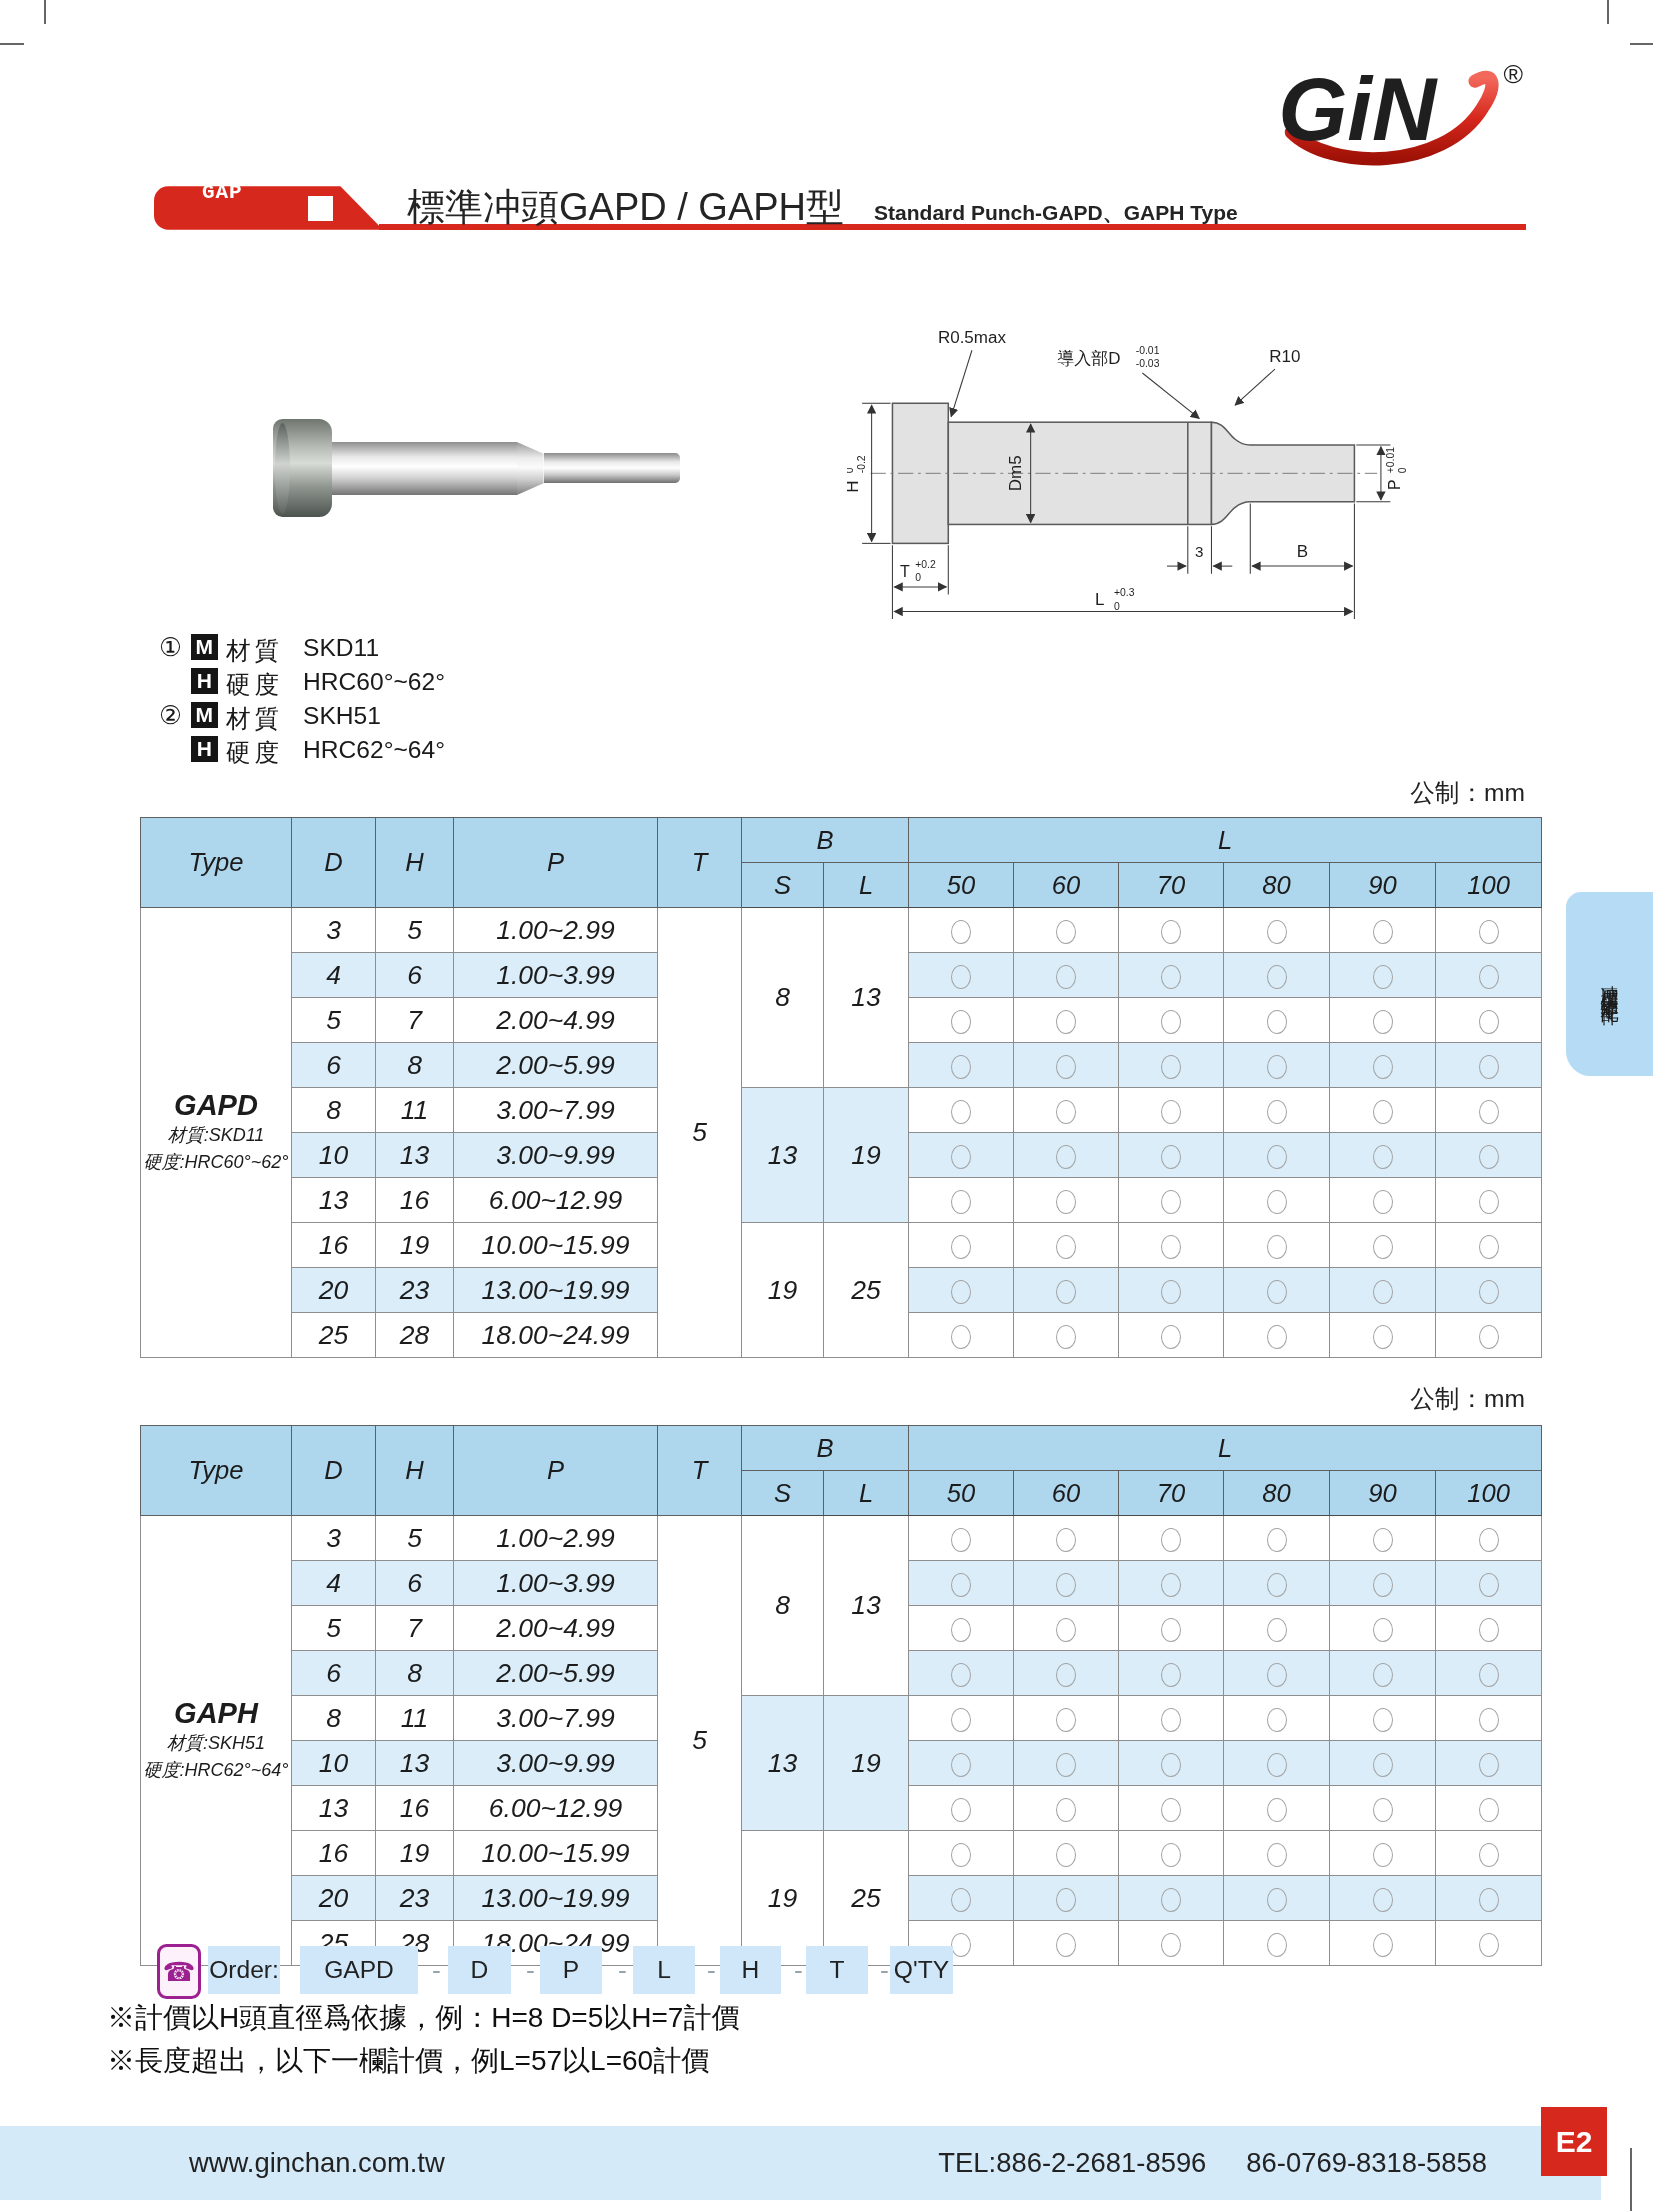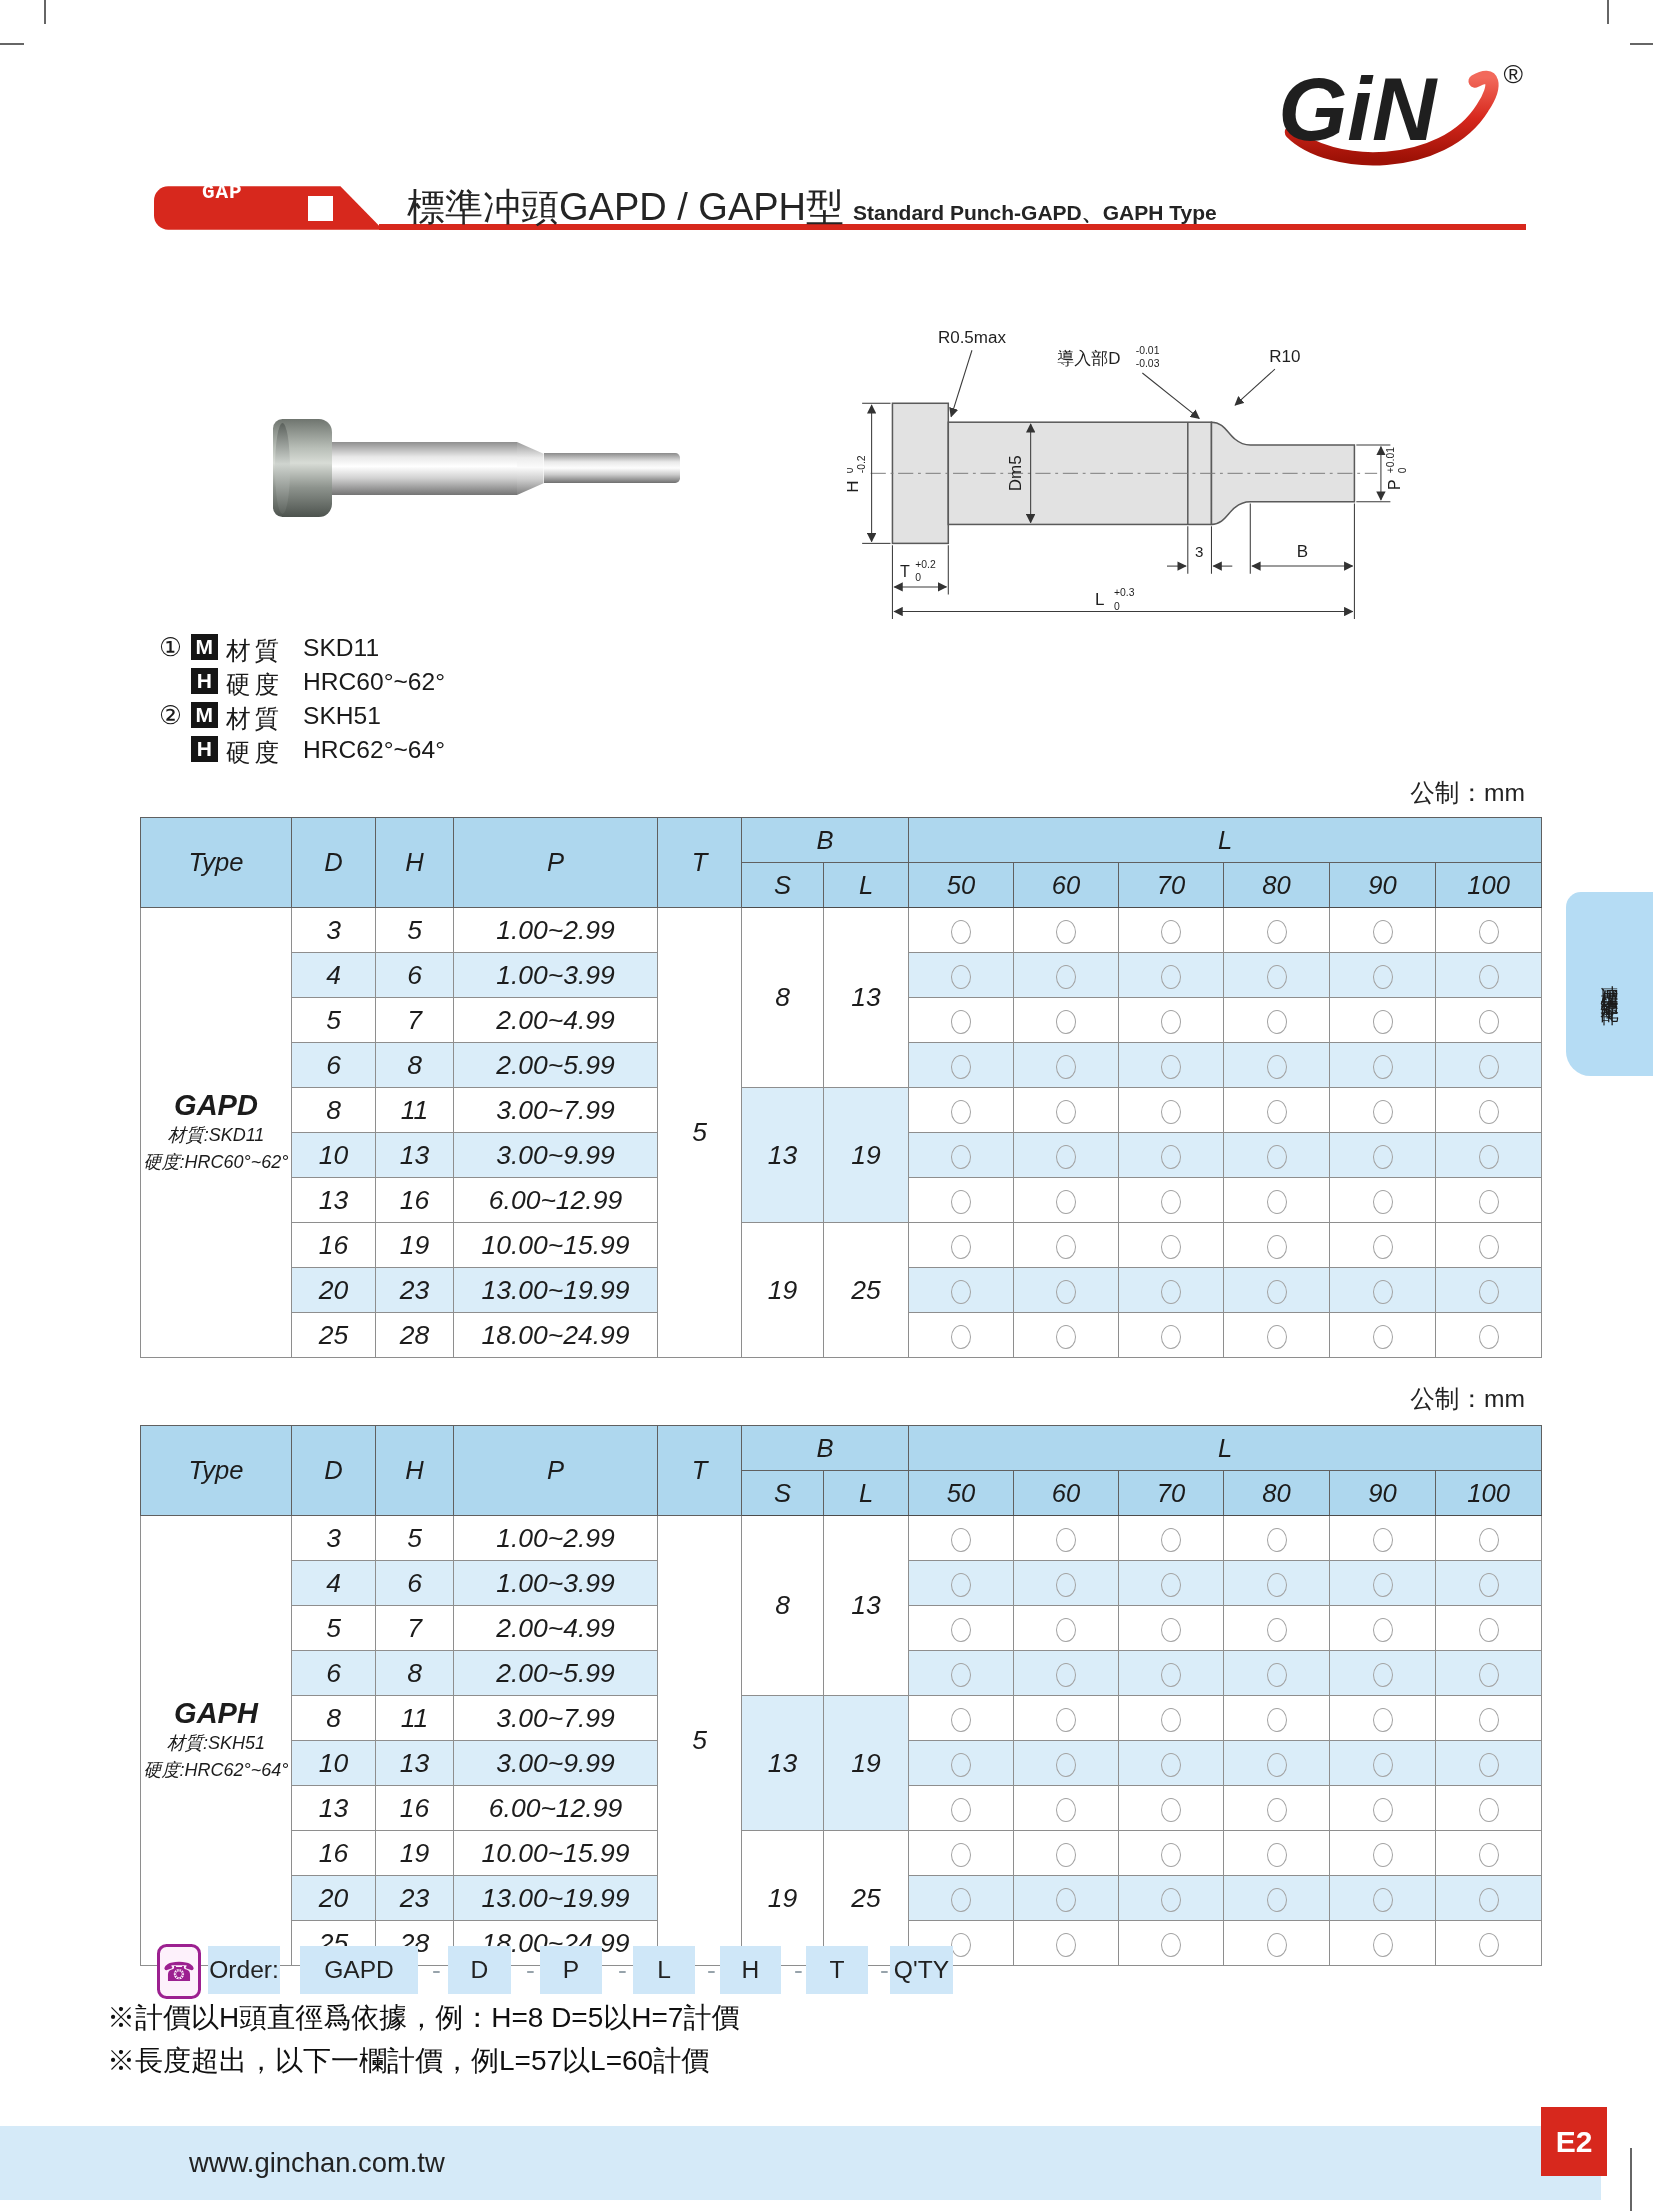--- a/index.html
+++ b/index.html
@@ -3,21 +3,21 @@
 <meta charset="utf-8">
 <style>
   html,body{margin:0;padding:0;background:#fff;}
   #page{position:relative;width:1653px;height:2212px;background:#fff;overflow:hidden;
         font-family:"Liberation Sans",sans-serif;color:#1a1a1a;}
   .abs{position:absolute;}
   .mark{background:#666;}
   #badge-text{left:202px;top:181px;color:#fff;font-weight:bold;font-size:21px;letter-spacing:0.9px;font-family:Liberation Mono, monospace;}
   #badge-square{left:308px;top:196px;width:24.6px;height:24.6px;background:#fff;}
   #red-line{left:379px;top:224px;width:1147px;height:5.7px;background:#d7281d;}
-  #title-row{left:407px;top:182px;display:flex;align-items:baseline;gap:9px;white-space:nowrap;}
+  #title-row{left:407px;top:182px;display:flex;align-items:baseline;gap:30px;white-space:nowrap;}
   #title-zh{font-size:38px;color:#242424;}
   #title-en{font-size:21px;font-weight:bold;color:#242424;}
 
   
   #photo{left:273px;top:419px;width:407px;height:98px;}
   #photo .head{position:absolute;left:0;top:0;width:59px;height:98px;border-radius:9.5px 13.2px 13.2px 9.5px;
     background:linear-gradient(180deg,#6f756f,#b9bfb8 30%,#d8dcd6 45%,#8d938d 70%,#4d534e);}
   #photo .head:after{content:"";position:absolute;left:1.9px;top:3.8px;width:15px;height:91px;border-radius:50%;
     background:linear-gradient(180deg,#5a605b,#cfd4cf 45%,#5d635e);}
   #photo .body{position:absolute;left:59px;top:23px;width:185px;height:53px;
@@ -561,20 +561,24 @@
     <div class="obox" style="left:649px;width:62px;">T</div>
     <div class="dash" style="left:720px;">-</div>
     <div class="obox" style="left:733px;width:63px;">Q'TY</div>
   </div>
 
   <div class="note" style="top:1999px;">※計價以H頭直徑爲依據，例：H=8 D=5以H=7計價</div>
   <div class="note" style="top:2042px;">※長度超出，以下一欄計價，例L=57以L=60計價</div>
 
   <div class="abs" id="footer-bar">
     <span id="footer-url">www.ginchan.com.tw</span>
+    <span id="footer-tels">
+      <span>TEL:886-2-2681-8596</span>
+      <span>86-0769-8318-5858</span>
+    </span>
   </div>
   <div class="abs" id="page-code">E2</div>
 
   <div class="abs" id="side-tab">
     <span>冲壓模用標準零配件</span>
   </div>
 
 </div>
 
 

